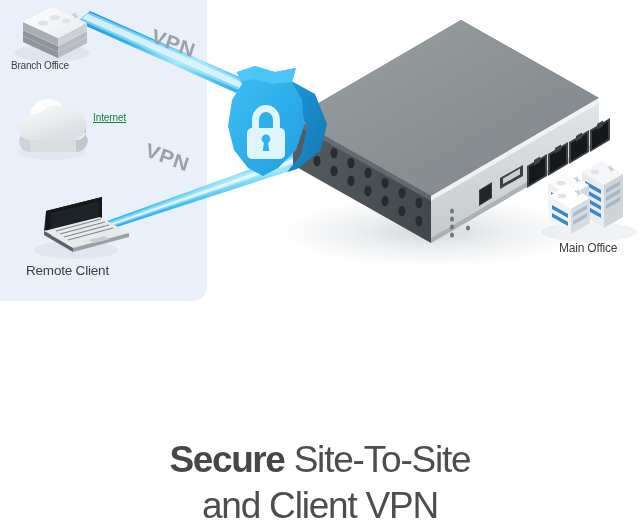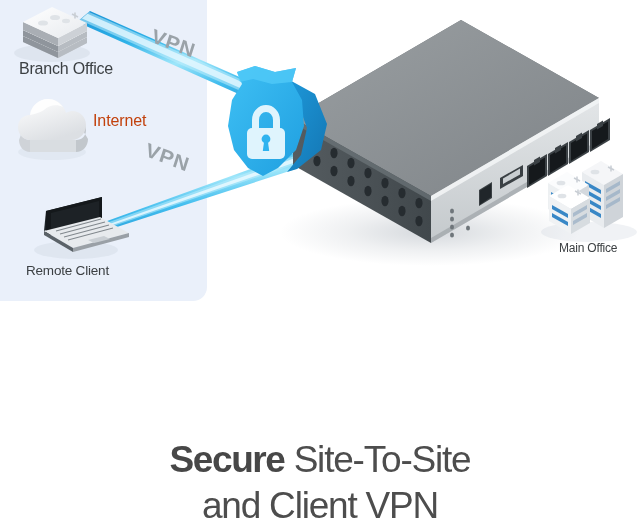--- a/index.html
+++ b/index.html
@@ -22,25 +22,25 @@
   
   .layer{ position:absolute; left:0; top:0; width:640px; height:520px; pointer-events:none; }
 
   
   .lbl{
     position:absolute;
     font-family:"Liberation Sans", sans-serif;
     color:#3c4043;
     white-space:nowrap;
   }
-  #lbl-branch{ left:19px;  top:60px;  font-size:16px; letter-spacing:-0.2px; }
+  #lbl-branch{ left:11px;  top:60px;  font-size:10px; letter-spacing:-0.2px; }
   #lbl-remote{ left:26px;  top:263px; font-size:13.5px; letter-spacing:-0.2px; }
   #lbl-main{   left:559px; top:241px; font-size:12px; letter-spacing:-0.2px; }
   #lbl-internet{
-    left:93px; top:112px; font-size:16px; color:#c2410c; letter-spacing:-0.1px;
+    left:93px; top:112px; font-size:10px; color:#15803d; letter-spacing:-0.1px;text-decoration:underline;
   }
 
   .vpn-tag{
     position:absolute;
     font-size:20px;
     font-weight:700;
     color:#9aa2a8;
     letter-spacing:0.5px;
     font-family:"Liberation Sans", sans-serif;
   }

